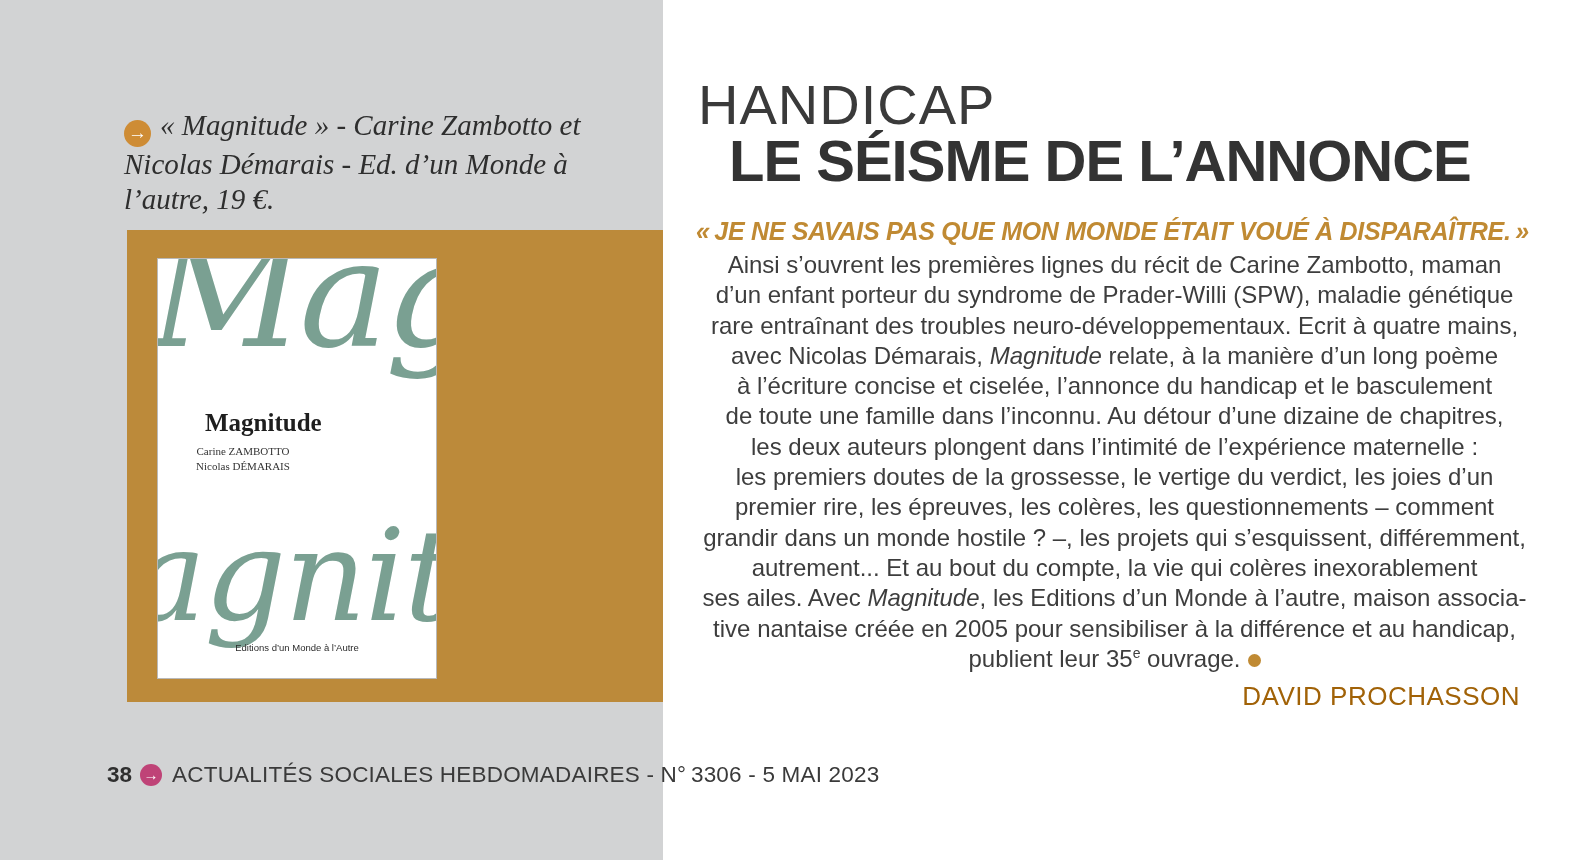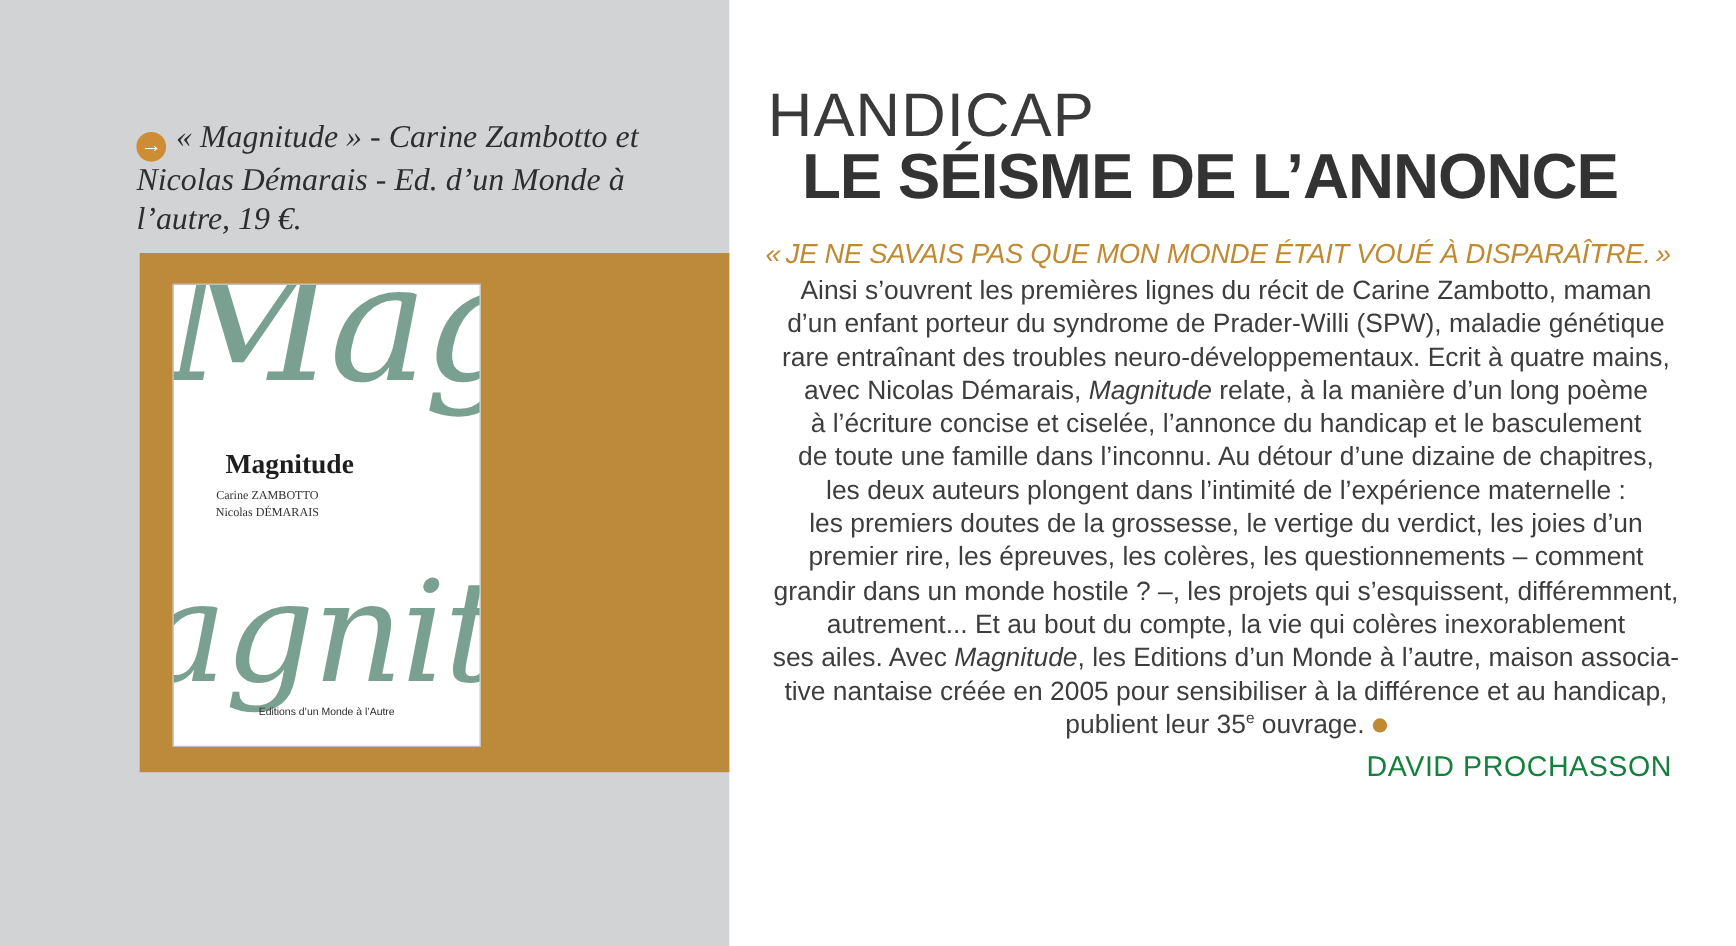--- a/index.html
+++ b/index.html
@@ -30,30 +30,30 @@
     font-weight:bold;font-size:25px;color:#1e1e1e;}
   .cover-authors{position:absolute;left:10px;top:185px;width:150px;text-align:center;
     font-family:"Liberation Serif",serif;font-size:11px;line-height:15px;color:#333;}
   .cover-publisher{position:absolute;left:0;top:383px;width:100%;text-align:center;
     font-size:9.5px;color:#2c2c2c;}
   
   .kicker{position:absolute;left:698px;top:72px;font-size:56px;font-weight:normal;
     letter-spacing:1px;color:#3a3a3a;}
   .headline{position:absolute;left:729px;top:127px;font-size:58px;font-weight:bold;
     letter-spacing:-1px;color:#333333;white-space:nowrap;}
-  .lead{position:absolute;left:696px;top:217px;width:840px;font-size:25px;font-weight:normal;
+  .lead{position:absolute;left:696px;top:217px;width:840px;font-size:25px;font-weight:bold;
     font-style:italic;letter-spacing:-0.3px;color:#c08a33;white-space:nowrap;}
   .body-text{position:absolute;left:697px;top:250px;width:835px;font-size:24px;
     line-height:30.3px;color:#3d3d3d;}
   .bodyline{white-space:nowrap;text-align:center;}
   .bodyline sup{font-size:14px;line-height:0;}
   .enddot{display:inline-block;width:13px;height:13px;border-radius:50%;
     background:#c08a33;margin-left:7px;}
   .byline{position:absolute;left:697px;top:681px;width:823px;text-align:right;
-    font-size:26px;letter-spacing:0.5px;color:#15803d;}
+    font-size:26px;letter-spacing:0.5px;color:#a16207;}
   
   .footer{position:absolute;left:107px;top:762px;display:flex;align-items:center;
     font-size:22.5px;color:#3a3a3a;}
   .page-num{font-weight:bold;color:#2f2f2f;}
   .footer-icon{display:inline-block;width:22px;height:22px;border-radius:50%;
     background:#bf4377;color:#ffffff;font-size:15px;font-weight:bold;text-align:center;
     line-height:21px;margin:0 10px 0 8px;}
   .footer-text{letter-spacing:0.2px;white-space:nowrap;}
 </style>
 </head>
@@ -102,14 +102,19 @@
       <div class="bodyline"><span>les premiers doutes de la grossesse, le vertige du verdict, les joies d’un</span></div>
       <div class="bodyline"><span>premier rire, les épreuves, les colères, les questionnements – comment</span></div>
       <div class="bodyline"><span>grandir dans un monde hostile ? –, les projets qui s’esquissent, différemment,</span></div>
       <div class="bodyline"><span>autrement... Et au bout du compte, la vie qui colères inexorablement</span></div>
       <div class="bodyline"><span>ses ailes. Avec </span><span style="font-style: italic;">Magnitude</span><span>, les Editions d’un Monde à l’autre, maison associa-</span></div>
       <div class="bodyline"><span>tive nantaise créée en 2005 pour sensibiliser à la différence et au handicap,</span></div>
       <div class="bodyline"><span>publient leur 35</span><sup>e</sup><span> ouvrage.</span><span class="enddot"></span></div>
     </div>
   <div class="byline">DAVID PROCHASSON</div>
 
+  <div class="footer">
+    <span class="page-num">38</span>
+    <span class="footer-icon">→</span>
+    <span class="footer-text">ACTUALITÉS SOCIALES HEBDOMADAIRES - N° 3306 - 5 MAI 2023</span>
+  </div>
 
 </div>
 
 </body></html>

